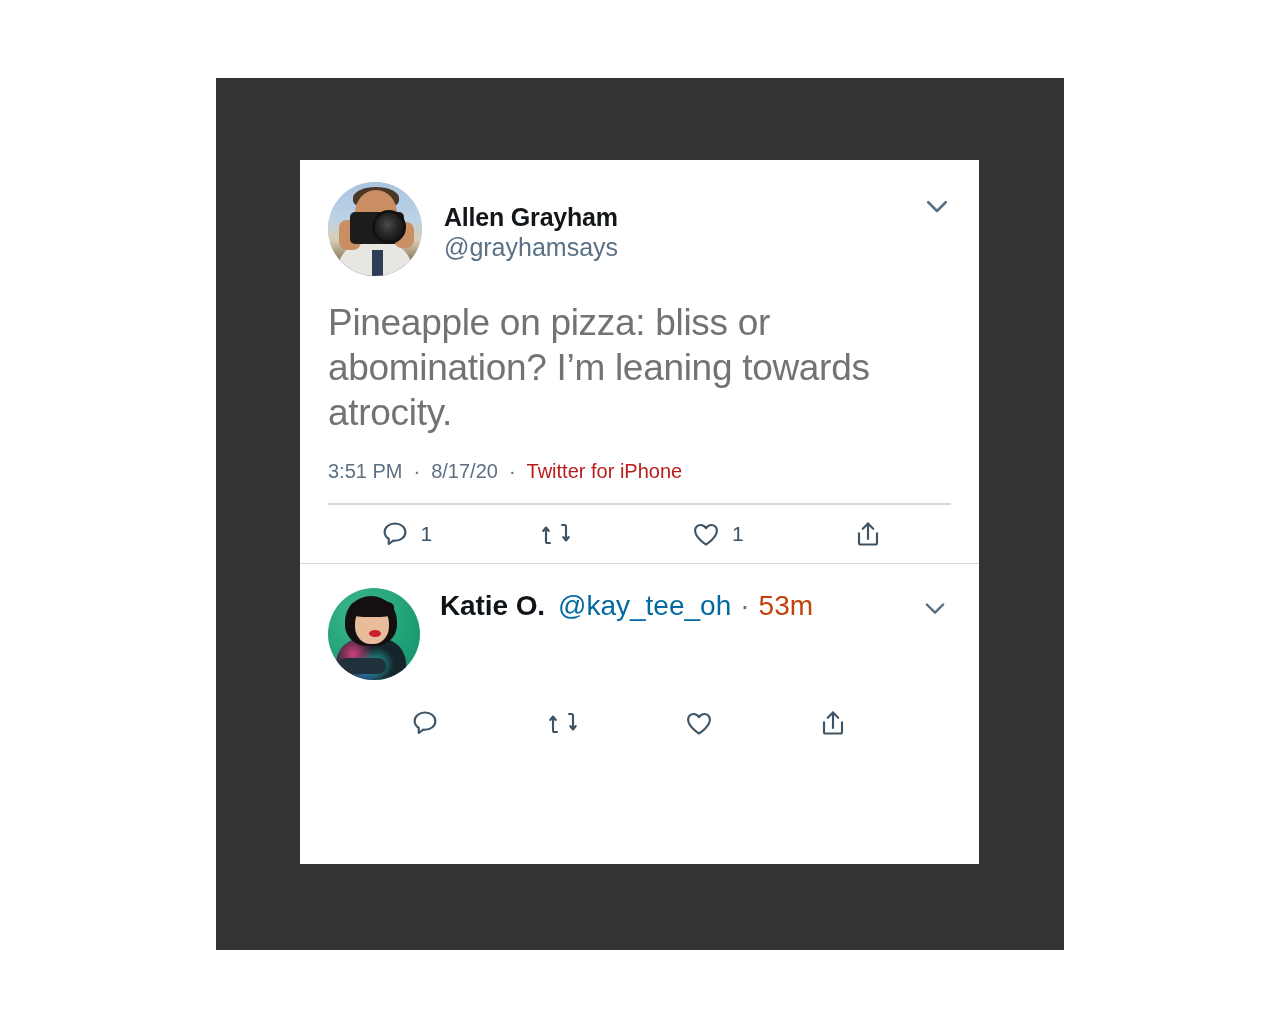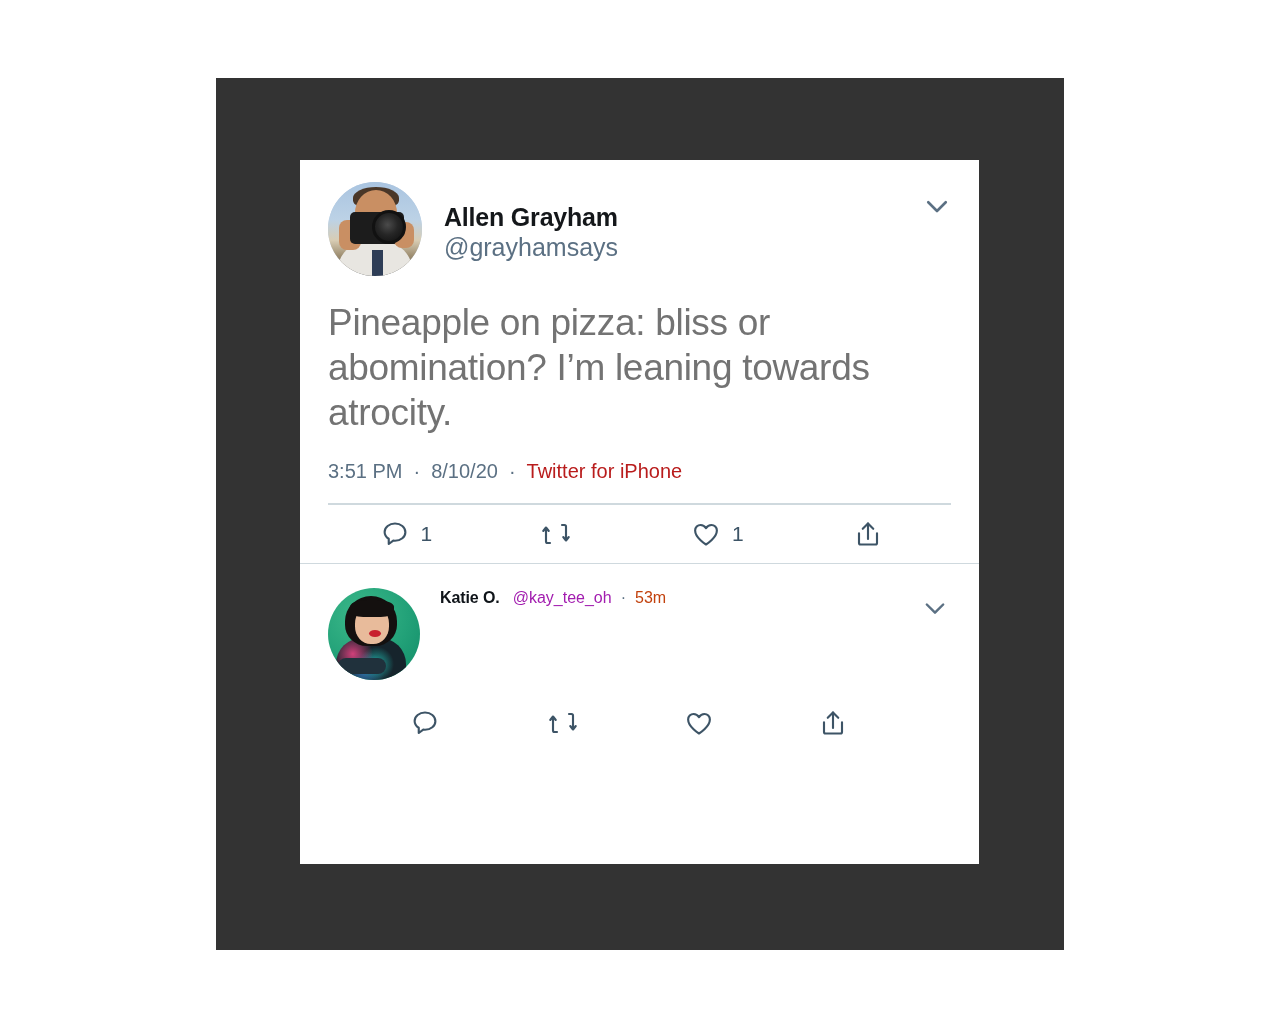--- a/index.html
+++ b/index.html
@@ -320,30 +320,30 @@
     position: relative;
   }
   .reply-content {
     margin-left: 20px;
     flex: 1 1 auto;
     min-width: 0;
   }
   .reply-head {
     display: flex;
     align-items: baseline;
-    font-size: 16px;
+    font-size: 28px;
     line-height: 1.25;
   }
   .reply-name {
     font-weight: bold;
     color: #0f1419;
     letter-spacing: -0.1px;
   }
   .reply-handle {
-    color: #a21caf;
+    color: #0369a1;
     margin-left: 13px;
   }
   .reply-dot {
     color: #5b7083;
     margin: 0 9px;
   }
   .reply-time {
     color: #c2410c;
   }
   .reply-text {
@@ -412,21 +412,21 @@
             <path d="M5 9l7 7 7-7" stroke="#5b7083" stroke-width="2.1" stroke-linecap="round" stroke-linejoin="round"></path>
           </svg>
         </div>
       </div>
 
       <div class="tweet-body">Pineapple on pizza: bliss or abomination? I’m leaning towards atrocity.</div>
 
       <div class="tweet-meta">
         <span>3:51 PM</span>
         <span class="meta-sep">·</span>
-        <span>8/10/20</span>
+        <span>8/17/20</span>
         <span class="meta-sep">·</span>
         <span class="meta-source">Twitter for iPhone</span>
       </div>
 
       <div class="divider"></div>
 
 
       <div class="divider"></div>
 
       <div class="action-bar">

